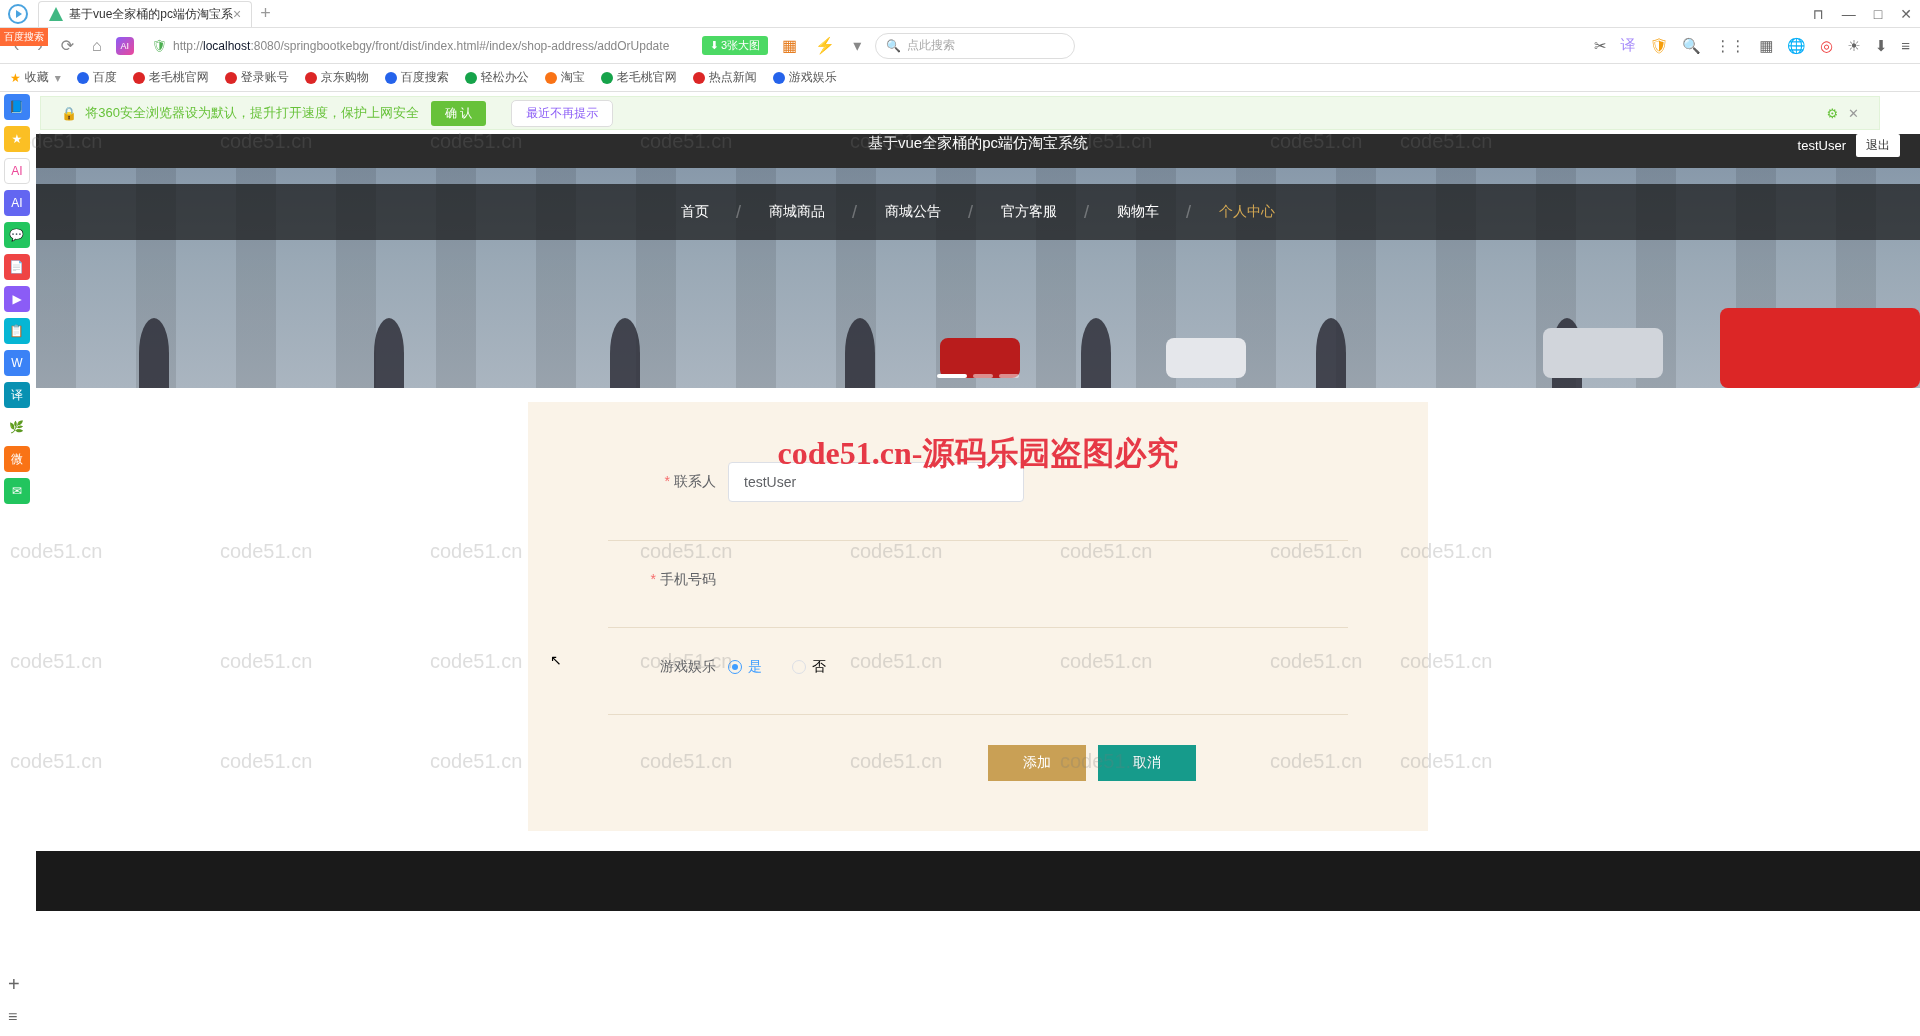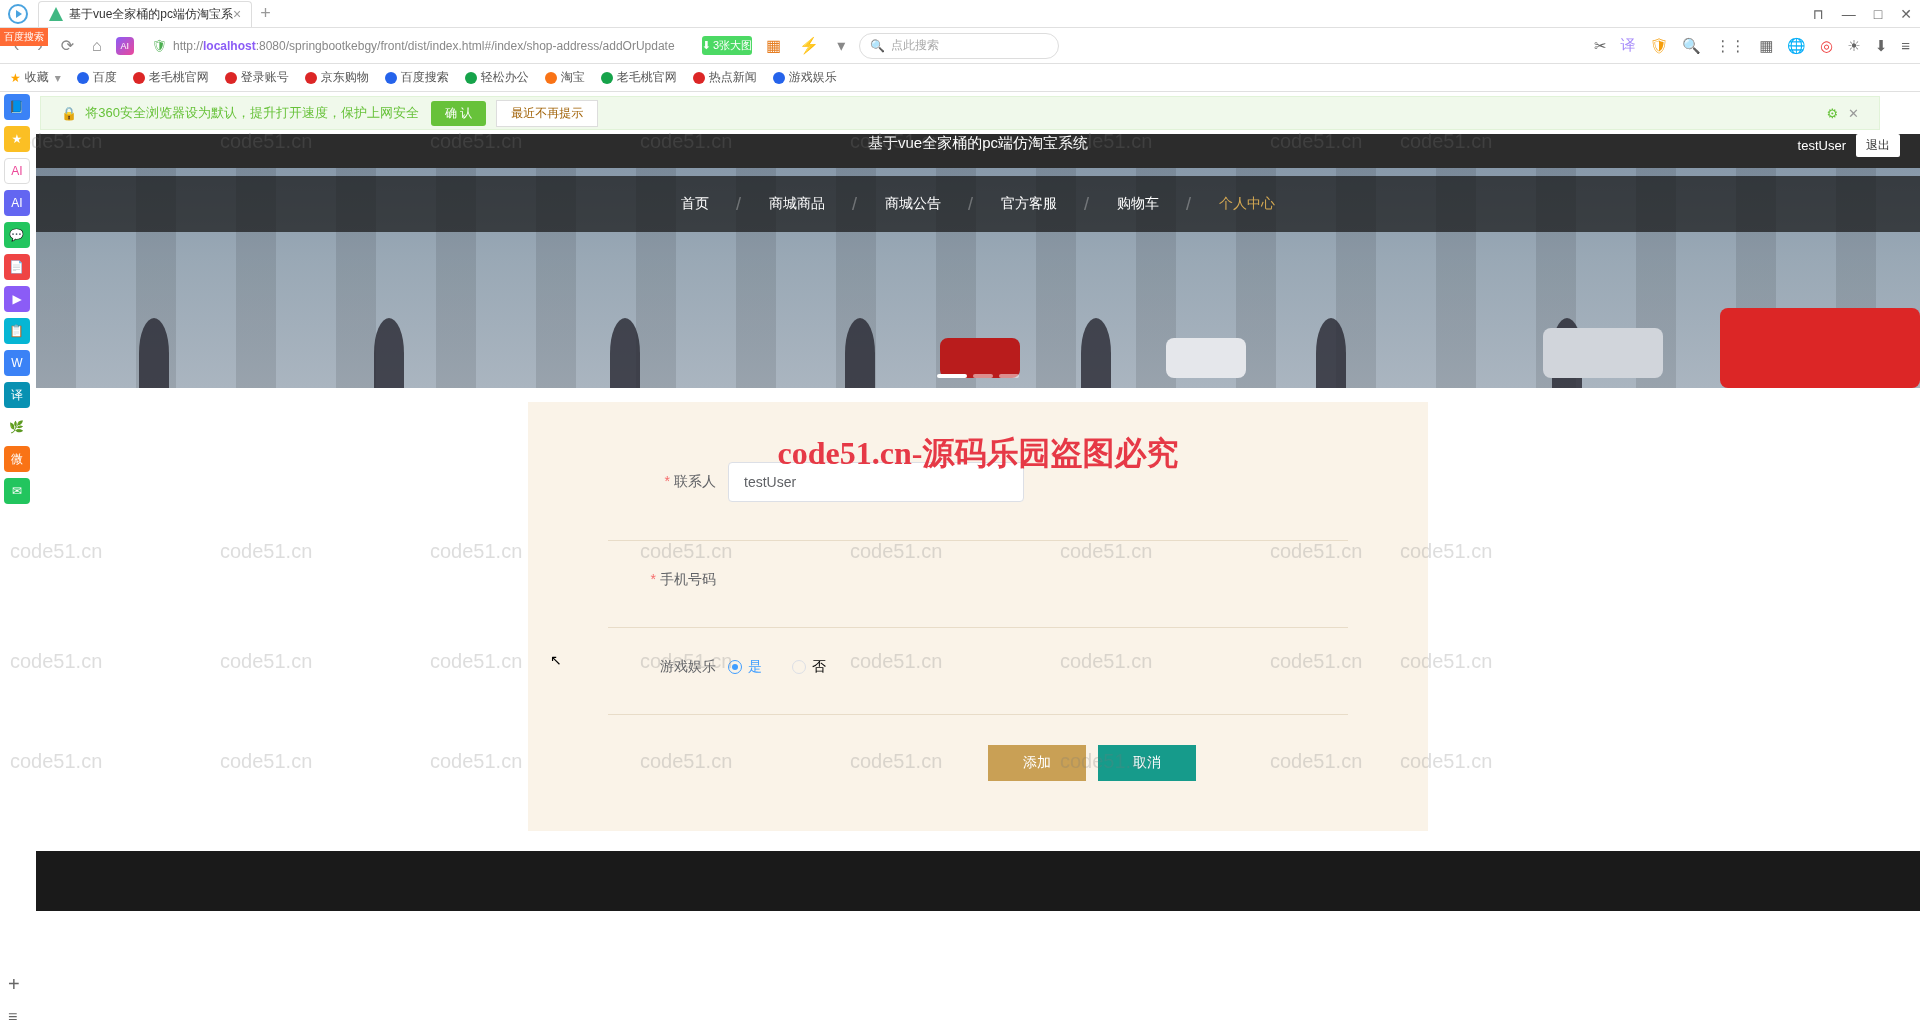--- a/index.html
+++ b/index.html
@@ -12,34 +12,34 @@
 .tab-close{margin-left:auto;color:#999;cursor:pointer;font-size:14px}
 .tab-add{margin-left:8px;color:#999;font-size:18px;cursor:pointer}
 .win-controls{margin-left:auto;display:flex;gap:18px;color:#666;font-size:14px}
 .win-controls span{cursor:pointer}
 .toolbar{height:36px;background:#fff;border-bottom:1px solid #e0e0e0;display:flex;align-items:center;padding:0 10px;gap:10px}
 .nav-btn{color:#888;font-size:16px;cursor:pointer;padding:0 4px}
 .ai-badge{width:18px;height:18px;background:linear-gradient(135deg,#8b5cf6,#ec4899);border-radius:4px;font-size:9px;color:#fff;display:flex;align-items:center;justify-content:center}
 .url-bar{flex:0 0 540px;height:26px;display:flex;align-items:center;font-size:12px;color:#666;padding:0 8px}
 .lock-icon{color:#4caf50;margin-right:6px}
 .url-text{color:#888}
-.url-text b{color:#8b5cf6;font-weight:bold}
-.badge-green{background:#4cd964;color:#fff;font-size:11px;padding:2px 0;border-radius:3px;margin-left:8px}
+.url-text b{color:#0f172a;font-weight:normal}
+.badge-green{background:#4cd964;color:#fff;font-size:11px;padding:2px 8px;border-radius:3px;margin-left:8px}
 .search-box{flex:0 0 200px;height:26px;border:1px solid #ddd;border-radius:13px;display:flex;align-items:center;padding:0 10px;font-size:12px;color:#aaa}
 .search-icon{margin-right:6px;color:#999}
 .toolbar-icons{margin-left:auto;display:flex;gap:14px;align-items:center}
 .toolbar-icons span{cursor:pointer;font-size:15px;color:#666}
 .bookmarks{height:28px;background:#fff;border-bottom:1px solid #e0e0e0;display:flex;align-items:center;padding:0 10px;gap:16px;font-size:12px;color:#555}
 .bm-item{display:flex;align-items:center;gap:4px;cursor:pointer}
 .bm-star{color:#ffa500}
 .bm-dot{width:12px;height:12px;border-radius:50%;display:inline-block}
 .notice-bar{height:34px;background:#f0f9eb;border:1px solid #e1f3d8;display:flex;align-items:center;padding:0 20px;font-size:13px;color:#67c23a;margin:4px 40px}
 .notice-lock{color:#67c23a;margin-right:8px}
 .btn-confirm{background:#67c23a;color:#fff;border:none;padding:4px 14px;border-radius:3px;font-size:12px;margin-left:12px;cursor:pointer}
-.btn-later{background:#fff;border:1px solid #ddd;color:#a16207;padding:4px 14px;border-radius:0;font-size:12px;margin-left:10px;cursor:pointer}
+.btn-later{background:#fff;border:1px solid #ddd;color:#8b5cf6;padding:4px 14px;border-radius:5px;font-size:12px;margin-left:25px;cursor:pointer}
 .notice-close{margin-left:auto;display:flex;gap:10px;color:#999;cursor:pointer}
 .sidebar{position:fixed;left:0;top:90px;width:34px;display:flex;flex-direction:column;gap:6px;padding:4px;z-index:100}
 .sidebar-item{width:26px;height:26px;border-radius:4px;display:flex;align-items:center;justify-content:center;font-size:12px;color:#fff;cursor:pointer}
 .sidebar-badge{position:fixed;left:0;top:28px;background:#ff6b35;color:#fff;font-size:10px;padding:2px 4px;z-index:101}
 .content{margin-left:36px;position:relative}
 .header-bar{height:34px;background:#2c2c2c;display:flex;justify-content:center;color:#fff;font-size:15px;position:relative}
 .header-user{position:absolute;right:20px;display:flex;align-items:center;gap:10px;font-size:13px}
 .logout-btn{background:#fff;color:#333;border:none;padding:3px 10px;font-size:12px;cursor:pointer;border-radius:2px}
 .nav-bar{height:56px;background:rgba(20,20,20,0.7);display:flex;align-items:center;justify-content:center;gap:0;position:relative}
 .nav-item{color:#fff;font-size:14px;padding:0 30px;cursor:pointer;position:relative;height:56px;display:flex;align-items:center}
@@ -214,21 +214,21 @@
 <div class="content">
   <div class="header-bar">
     <span>基于vue全家桶的pc端仿淘宝系统</span>
     <div class="header-user">
       <span>testUser</span>
       <button class="logout-btn">退出</button>
     </div>
   </div>
 
   <div style="position:relative">
-    <div class="nav-bar" style="position:absolute;top:8px;left:0;right:0;z-index:5">
+    <div class="nav-bar" style="position:absolute;top:16px;left:0;right:0;z-index:5">
       <div class="nav-item">首页</div>
       <div class="nav-item">商城商品</div>
       <div class="nav-item">商城公告</div>
       <div class="nav-item">官方客服</div>
       <div class="nav-item">购物车</div>
       <div class="nav-item active">个人中心</div>
     </div>
     <div class="banner" style="height:220px">
       <div class="banner-people">
         <div class="person"></div>

